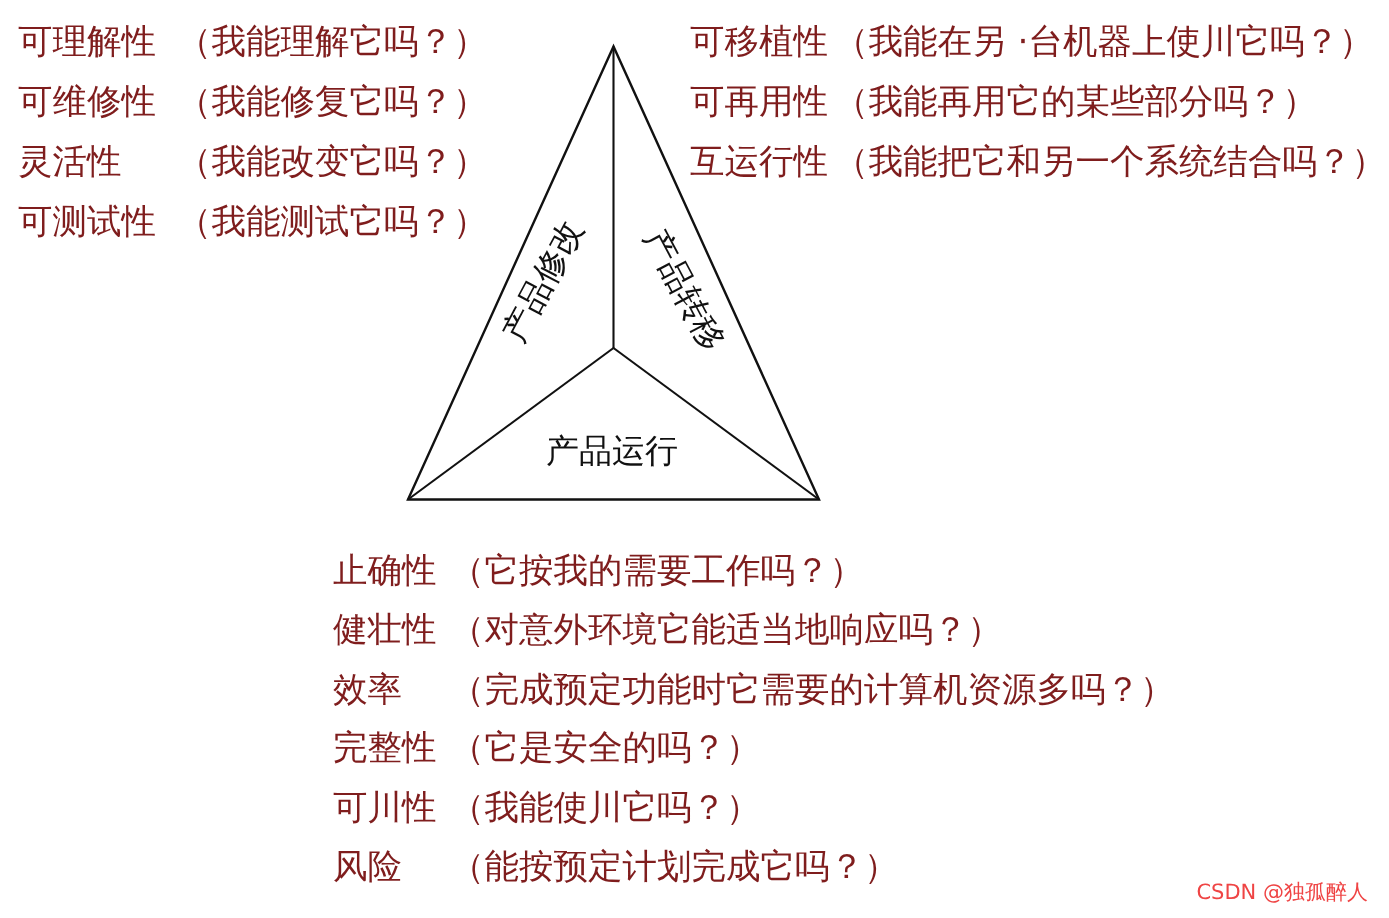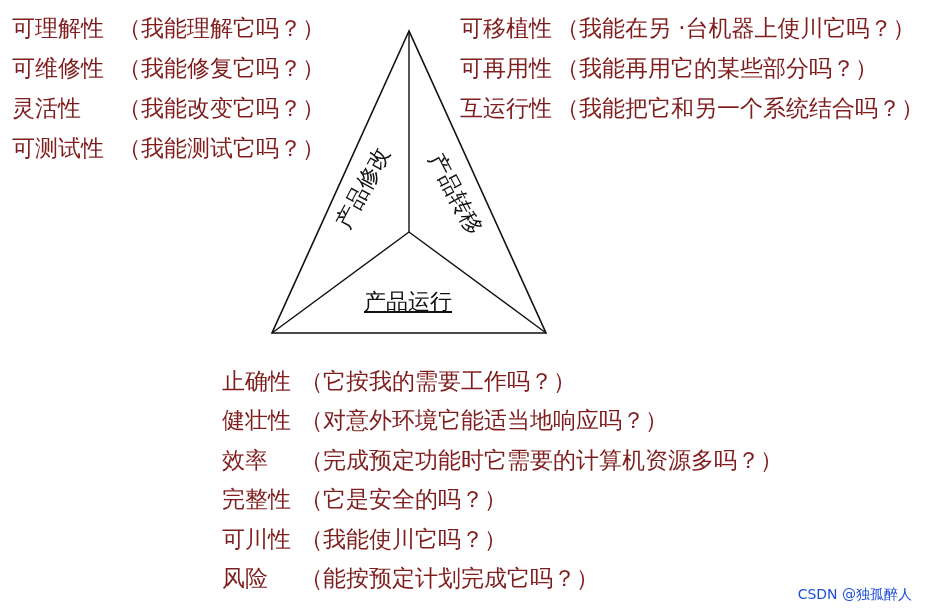--- a/index.html
+++ b/index.html
@@ -53,37 +53,37 @@
       line-height: 24px;
       white-space: nowrap;
       color: #111111;
       transform-origin: center center;
     }
     .watermark {
       position: absolute;
       right: 14px;
       bottom: 8px;
       font-size: 14px;
-      color: #1d4ed8;
+      color: #ef4444;
       white-space: nowrap;
     }
   </style>
 </head>
 <body>
 
 <svg class="diagram" viewBox="0 0 926 612" xmlns="http://www.w3.org/2000/svg">
   <polygon points="409,31 272,333 546,333" fill="none" stroke="#111111" stroke-width="1.6"></polygon>
   <line x1="409" y1="31" x2="409" y2="232" stroke="#111111" stroke-width="1.4"></line>
   <line x1="409" y1="232" x2="272" y2="333" stroke="#111111" stroke-width="1.4"></line>
   <line x1="409" y1="232" x2="546" y2="333" stroke="#111111" stroke-width="1.4"></line>
 </svg>
 
 <div class="tri-label" style="left:318px; top:176px; width:90px; text-align:center; transform: rotate(-62deg);">产品修改</div>
 <div class="tri-label" style="left:410px; top:182px; width:90px; text-align:center; transform: rotate(62deg);">产品转移</div>
-<div class="tri-label" style="left:362px; top:290px; width:92px; text-align:center;text-decoration:underline;">产品运行</div>
+<div class="tri-label" style="left:362px; top:290px; width:92px; text-align:center;">产品运行</div>
 
 <div class="block" id="block-revision" style="left:12px; top:15px; width:300px; height:160px;">
   <div class="line" style="top:0px; width:300px;">
     <span class="label">可理解性</span>
     <span class="question">（我能理解它吗？）</span>
   </div>
   <div class="line" style="top:40px; width:300px;">
     <span class="label">可维修性</span>
     <span class="question">（我能修复它吗？）</span>
   </div>

